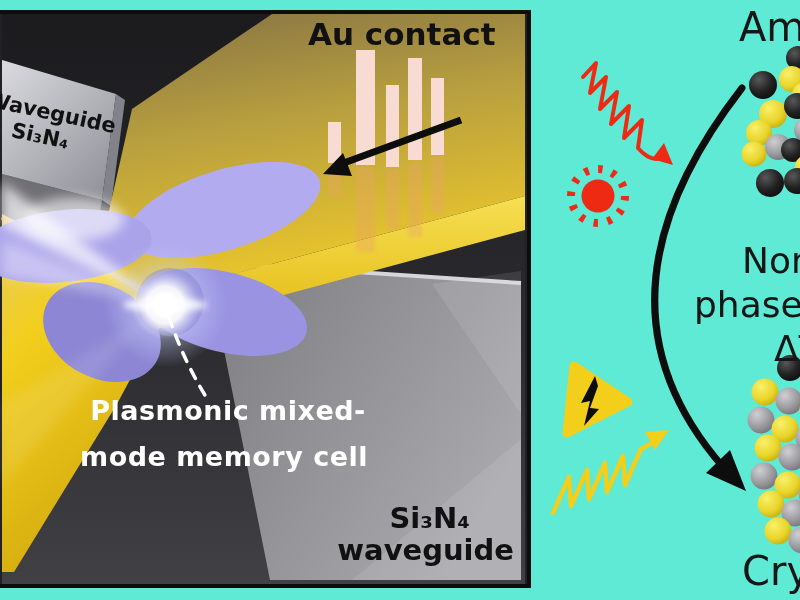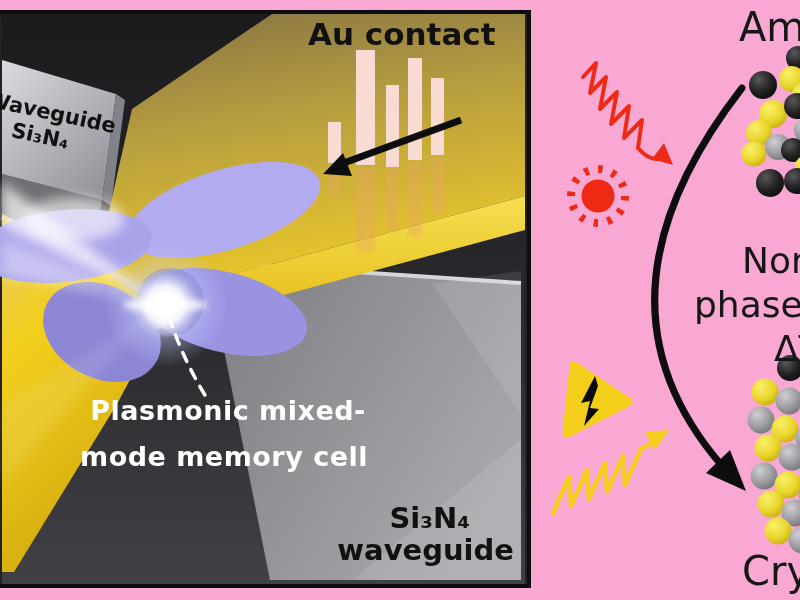--- a/index.html
+++ b/index.html
@@ -1,16 +1,16 @@
 <!DOCTYPE html>
 <html><head>
 <meta charset="utf-8">
 <style>
   html,body{margin:0;padding:0;background:#fff;}
-  #canvas{position:relative;width:800px;height:600px;background:#f9a8d4;overflow:hidden;
+  #canvas{position:relative;width:800px;height:600px;background:#5eead4;overflow:hidden;
           font-family:"DejaVu Sans", sans-serif;}
   
   #left-panel{position:absolute;left:-4px;top:10px;width:535px;height:578px;
               border:4px solid #0d0d0d;box-sizing:border-box;background:#222226;overflow:hidden;}
   #left-panel svg{display:block;}
   
   #right-panel{position:absolute;left:530px;top:0;width:270px;height:600px;}
   #right-panel svg{position:absolute;left:0;top:0;}
   .rp-label{position:absolute;color:#161616;white-space:nowrap;line-height:1.18;}
   .rp-big{font-size:40px;}

